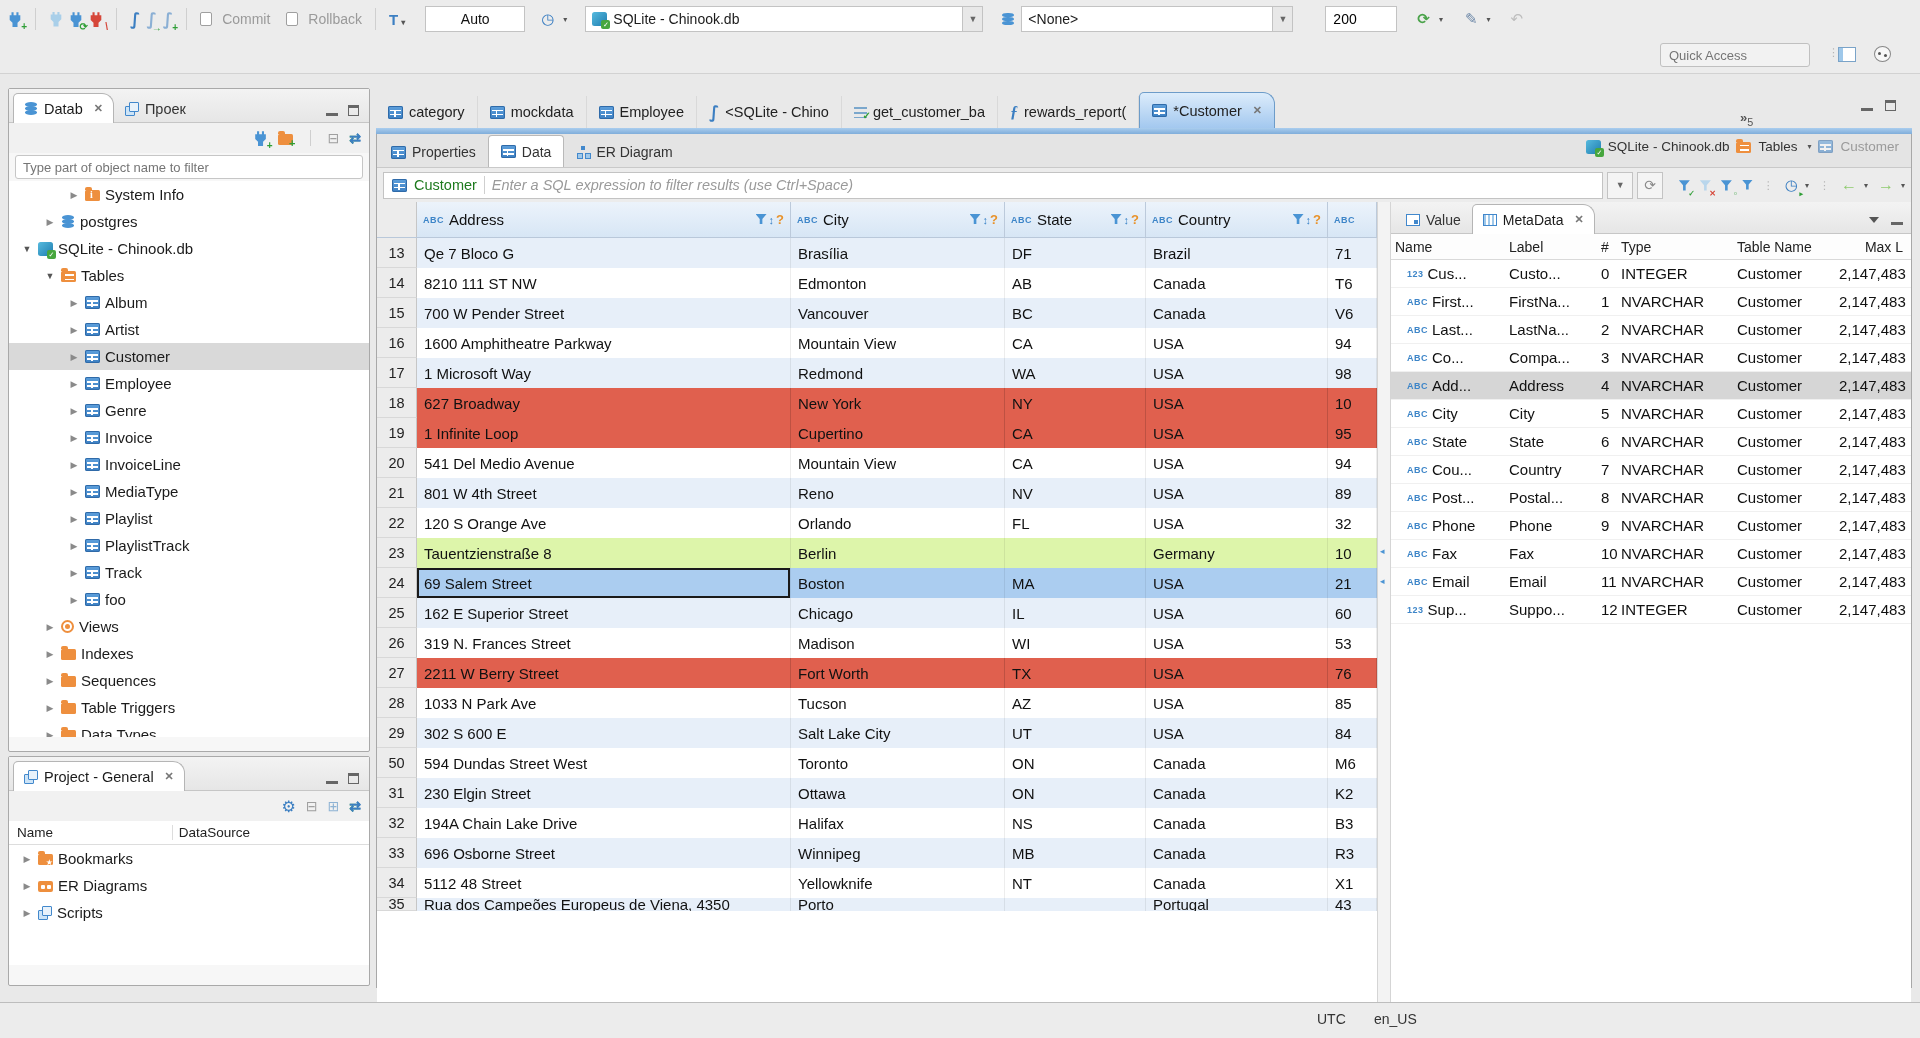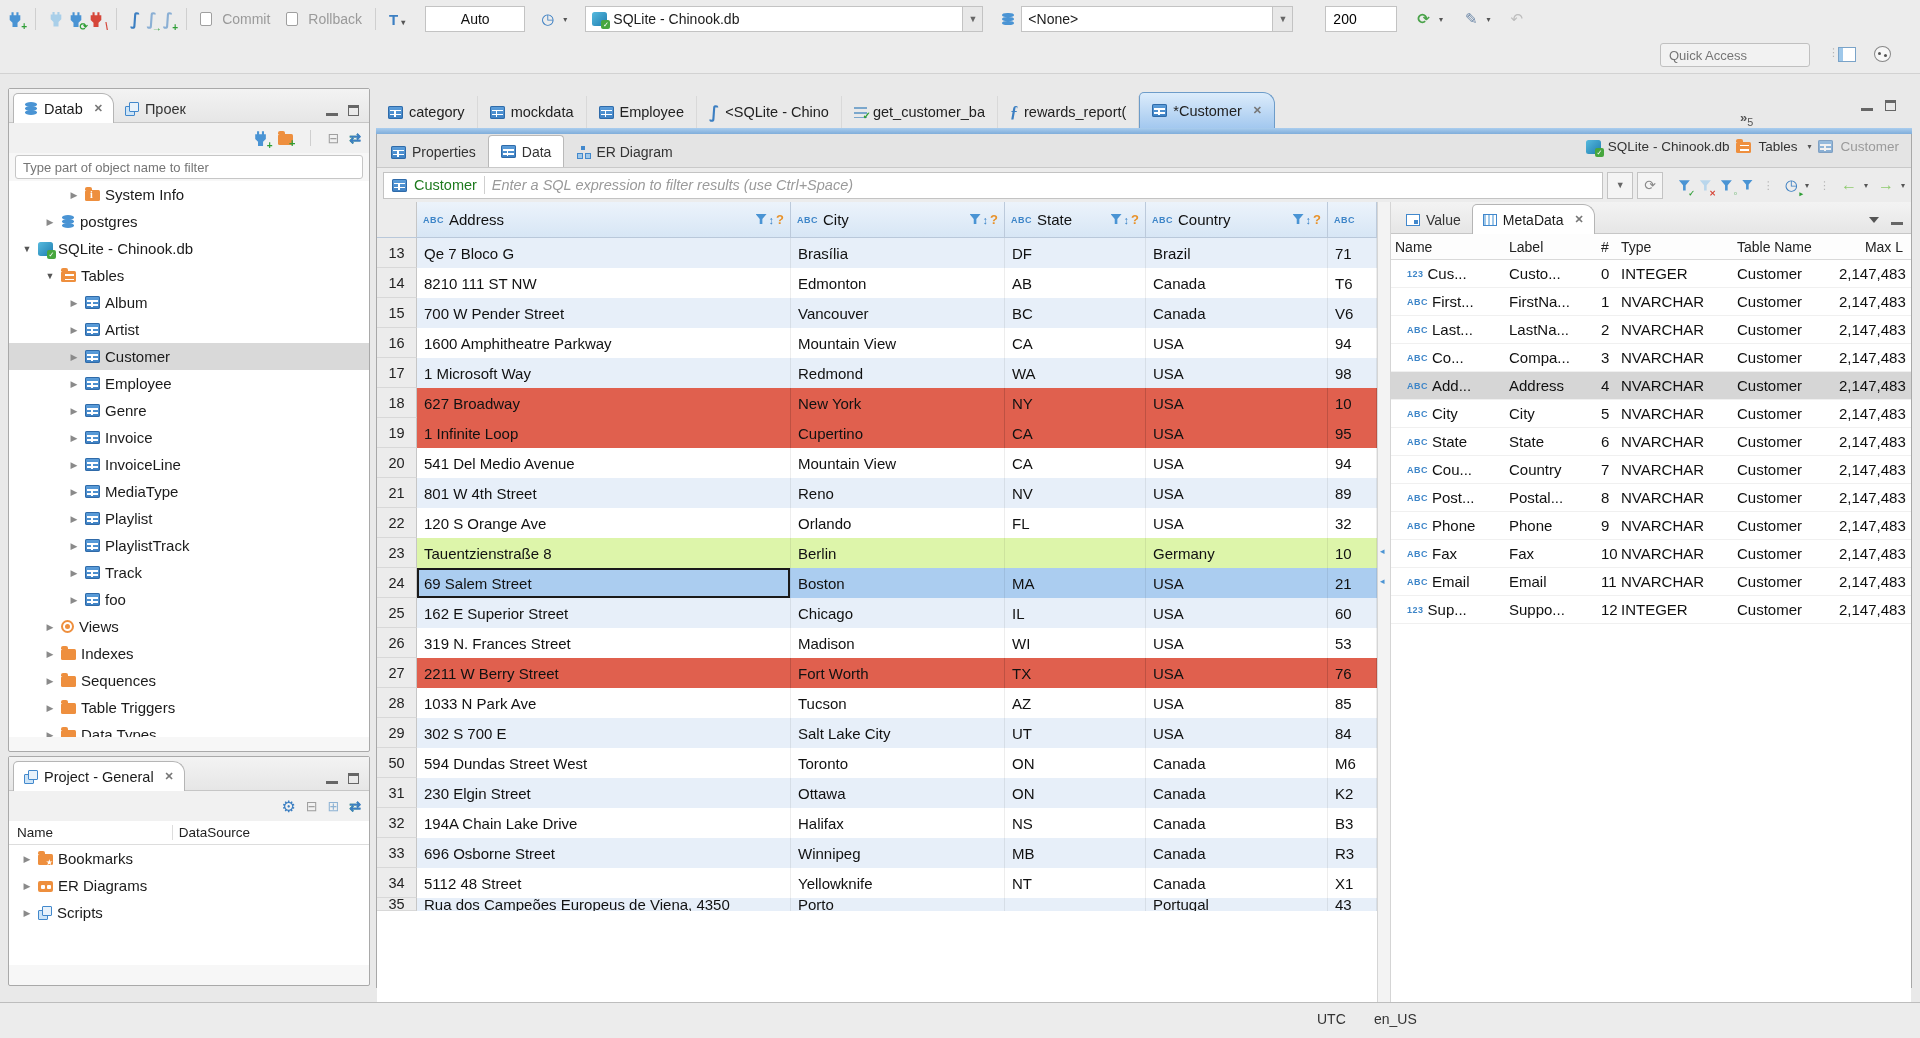--- a/index.html
+++ b/index.html
@@ -774,21 +774,21 @@
               <div class="g-num" data-name="row-number-cell">28</div>
               <div class="g-cell c1" data-name="cell-address">1033 N Park Ave</div>
               <div class="g-cell c2" data-name="cell-city">Tucson</div>
               <div class="g-cell c3" data-name="cell-state">AZ</div>
               <div class="g-cell c4" data-name="cell-country">USA</div>
               <div class="g-cell c5" data-name="cell-postalcode">85</div>
             </div>
 
             <div class="g-row stripe" data-name="table-row">
               <div class="g-num" data-name="row-number-cell">29</div>
-              <div class="g-cell c1" data-name="cell-address">302 S 700 E</div>
+              <div class="g-cell c1" data-name="cell-address">302 S 600 E</div>
               <div class="g-cell c2" data-name="cell-city">Salt Lake City</div>
               <div class="g-cell c3" data-name="cell-state">UT</div>
               <div class="g-cell c4" data-name="cell-country">USA</div>
               <div class="g-cell c5" data-name="cell-postalcode">84</div>
             </div>
 
             <div class="g-row plain" data-name="table-row">
               <div class="g-num" data-name="row-number-cell">50</div>
               <div class="g-cell c1" data-name="cell-address">594 Dundas Street West</div>
               <div class="g-cell c2" data-name="cell-city">Toronto</div>

